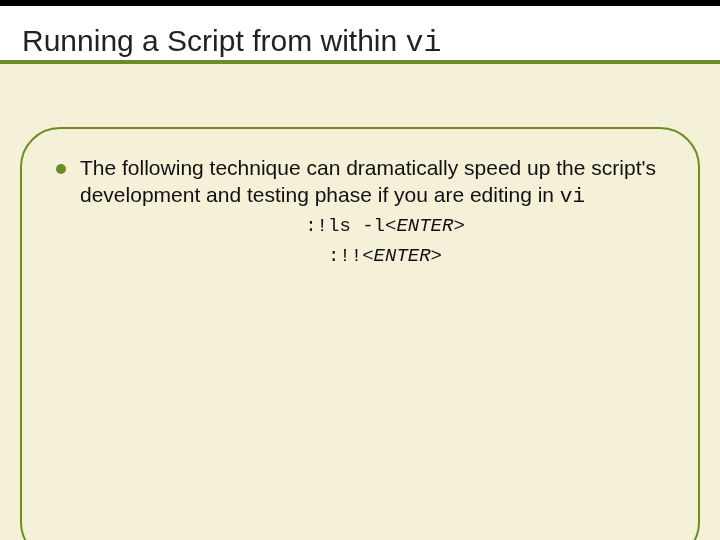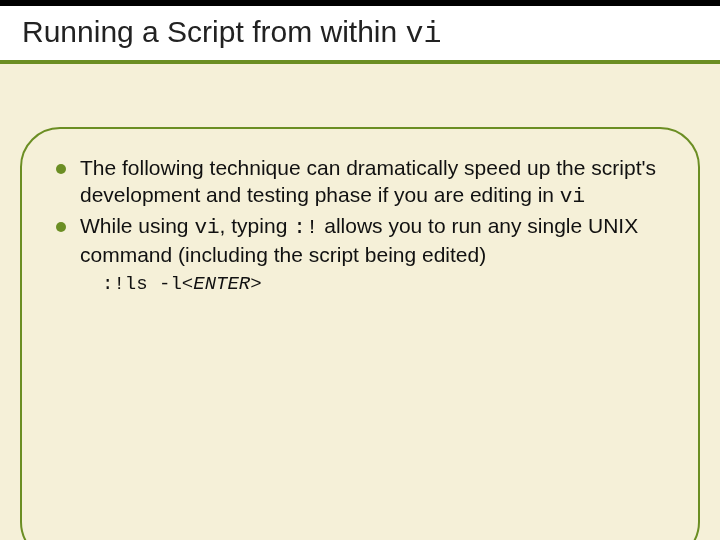--- a/index.html
+++ b/index.html
@@ -11,21 +11,21 @@
     overflow: hidden;
   }
   .title-bar {
     position: absolute;
     top: 0; left: 0; right: 0;
     height: 60px;
     background: #fff;
     border-top: 6px solid #000;
     padding-left: 22px;
     display: flex;
-    align-items: center;
+    align-items: flex-end;
   }
   .title-bar h1 {
     font-size: 30px;
     font-weight: normal;
     color: #222;
   }
   .title-bar h1 .mono { font-family: "Courier New", monospace; }
   .rule {
     position: absolute;
     top: 60px; left: 0; right: 0;
@@ -63,32 +63,33 @@
     border-radius: 50%;
   }
   .mono { font-family: "Courier New", monospace; }
   .sub {
     margin-left: 50px;
     margin-top: 4px;
     margin-bottom: 8px;
     font-size: 19px;
     font-family: "Courier New", monospace;
     color: #111;
+    text-align: center;
   }
   .sub .ital { font-style: italic; }
 </style>
 </head>
 <body>
 
 <div class="title-bar">
   <h1>
     <span>Running a Script from within </span><span class="mono">vi</span>
   </h1>
 </div>
 <div class="rule"></div>
 
 <div class="content-box">
   <ul class="main" id="main-list">
       <li><span>The following technique can dramatically speed up the script's development and testing phase if you are editing in </span><span class="mono">vi</span></li>
-      <li><span>While using </span><span class="mono">vi</span><span>, typing  </span><span class="mono">:!</span><span>  allows you to run any single UNIX command (including the script being edited)</span></li>
       <div class="sub"><span>:!ls -l</span><span class="ital">&lt;ENTER&gt;</span></div>
+      <div class="sub"><span>:!!</span><span class="ital">&lt;ENTER&gt;</span></div>
     </ul>
 </div>
 
 </body></html>

